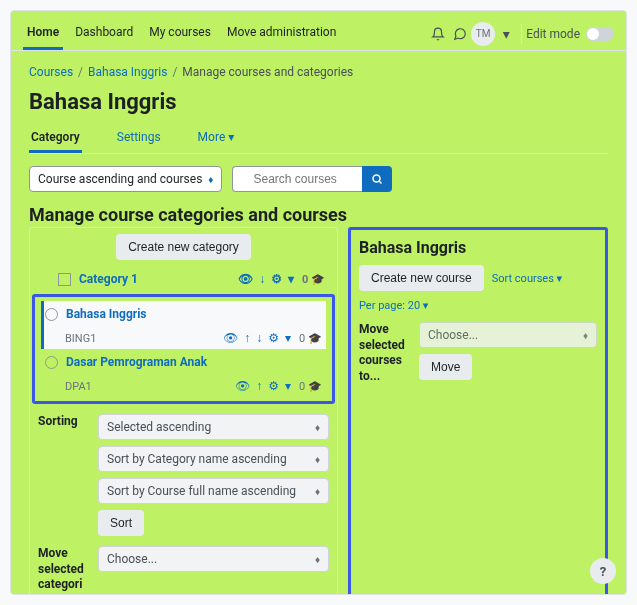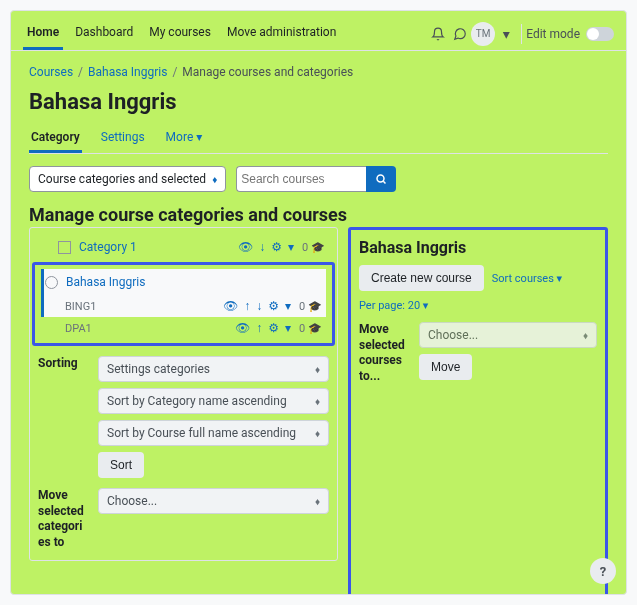--- a/index.html
+++ b/index.html
@@ -48,44 +48,44 @@
   .toggle {
     width:28px;height:14px;border-radius:7px;background:#ced4da;position:relative;cursor:pointer;
   }
   .toggle::after{content:"";position:absolute;width:12px;height:12px;border-radius:50%;background:#fff;top:1px;left:1px;}
   .divider-v { width:1px;height:20px;background:#dee2e6;margin:0 4px; }
   .content { padding: 8px 18px; }
   .breadcrumb { font-size:12px;color:#0f6cbf;margin:6px 0 10px; }
   .breadcrumb .sep{color:#6a737b;margin:0 2px;}
   .breadcrumb .cur{color:#495057;}
   h1.page-title { font-size:22px;font-weight:700;margin-bottom:10px; }
-  .tabs { display:flex;gap:17px;border-bottom:1px solid #dee2e6;margin-bottom:12px; }
+  .tabs { display:flex;gap:33px;border-bottom:1px solid #dee2e6;margin-bottom:12px; }
   .tab { padding:6px 2px;font-size:12px;color:#0f6cbf;cursor:pointer;border-bottom:3px solid transparent; }
   .tab.active{color:#1d2125;border-bottom-color:#0f6cbf;font-weight:600;}
   .filter-row{display:flex;gap:10px;margin-bottom:12px;}
   .select-like, .input-like{
     border:1px solid #8f959e;border-radius:4px;padding:5px 8px;font-size:12px;
     background:#fff;display:flex;align-items:center;gap:6px;
   }
   .select-caret{color:#0f6cbf;font-size:10px;}
   .search-group{display:flex;}
-  .search-input{border:1px solid #8f959e;border-right:none;border-radius:4px 0 0 4px;padding:5px 4px;font-size:12px;width:130px;}
+  .search-input{border:1px solid #8f959e;border-right:none;border-radius:4px 0 0 4px;padding:5px 20px;font-size:12px;width:130px;}
   .search-btn{background:#0f6cbf;border:none;border-radius:0 4px 4px 0;width:30px;display:flex;align-items:center;justify-content:center;color:#fff;cursor:pointer;}
   h2.section-title{font-size:18px;font-weight:700;margin:6px 0 2px;}
   .two-col{display:flex;gap:10px;align-items:flex-start;}
   .col-left{flex:1;border:1px solid #dee2e6;border-radius:3px;padding:6px 8px 10px;}
   .col-right{width:260px;border:3px solid #3a57e8;border-radius:3px;padding:6px 8px 10px;min-height:380px;position:relative;}
   .panel-title{font-size:16px;font-weight:700;margin:2px 0 8px;}
   .btn{
     background:#e9ecef;border:none;border-radius:4px;padding:6px 12px;font-size:12px;
     color:#1d2125;cursor:pointer;
   }
   .btn-row-center{text-align:center;margin-bottom:6px;}
   .cat-list{}
-  .cat-row{display:flex;align-items:center;gap:8px;padding:6px 4px;font-size:12px;border-top:1px solid #f1f3f5;}
+  .cat-row{display:flex;align-items:center;gap:8px;padding:6px 4px;font-size:12px;border-top:1px solid #f1f3f5;font-weight:bold;}
   .cat-row:first-child{border-top:none;}
   .radio{width:13px;height:13px;border:1px solid #8f959e;border-radius:50%;flex-shrink:0;}
   .ckbox{width:13px;height:13px;border:1px solid #8f959e;flex-shrink:0;}
   .cat-name{color:#0f6cbf;cursor:pointer;flex:1;}
   .action-icons{display:flex;gap:6px;}
   .aicon{color:#0f6cbf;font-size:12px;cursor:pointer;}
   .count{display:flex;align-items:center;gap:3px;color:#6a737b;font-size:11px;}
   .highlight-box{border:3px solid #3a57e8;border-radius:3px;margin:2px -6px;padding:4px 6px;}
   .sub-row{display:flex;align-items:center;gap:8px;padding:4px 4px 4px 24px;font-size:12px;}
   .short{color:#6a737b;font-size:11px;}
@@ -156,39 +156,42 @@
     <h1 class="page-title">Bahasa Inggris</h1>
 
     <div class="tabs">
       <div class="tab active">Category</div>
       <div class="tab">Settings</div>
       <div class="tab"><span>More</span> <span>▾</span></div>
     </div>
 
     <div class="filter-row">
       <div class="select-like">
-        <span>Course categories and selected</span>
+        <span>Course ascending and courses</span>
         <span class="select-caret">♦</span>
       </div>
       <div class="search-group">
         <input class="search-input" placeholder="Search courses" style="">
         <button class="search-btn">
           <svg width="12" height="12" viewBox="0 0 24 24" fill="none" stroke="currentColor" stroke-width="3">
               <circle cx="11" cy="11" r="7"></circle>
               <line x1="21" y1="21" x2="16.65" y2="16.65"></line>
             </svg>
         </button>
       </div>
     </div>
 
     <h2 class="section-title">Manage course categories and courses</h2>
 
     <div class="two-col">
 
       <div class="col-left">
+        <div class="btn-row-center">
+          <button class="btn">Create new category</button>
+        </div>
 
         <div class="cat-list">
 
           <div class="cat-row" style="padding-left:20px;">
             <div class="ckbox"></div>
             <span class="cat-name">Category 1</span>
             <div class="action-icons">
               <span class="aicon">👁</span>
               <span class="aicon">↓</span>
               <span class="aicon">⚙</span>
@@ -219,20 +222,24 @@
                   <span class="aicon">▾</span>
                 </div>
                 <div class="count">
                   <span>0</span>
                     <span>🎓</span>
                 </div>
               </div>
             </div>
 
             <div>
+              <div class="cat-row" style="border:none;">
+                <div class="radio"></div>
+                <span class="cat-name">Dasar Pemrograman Anak</span>
+              </div>
               <div class="sub-row">
                 <span class="short">DPA1</span>
                 <div style="flex:1"></div>
                 <div class="action-icons">
                   <span class="aicon">👁</span>
                   <span class="aicon">↑</span>
                   <span class="aicon">⚙</span>
                   <span class="aicon">▾</span>
                 </div>
                 <div class="count">
@@ -242,21 +249,21 @@
               </div>
             </div>
 
           </div>
         </div>
 
         <div class="form-row">
           <div class="form-label">Sorting</div>
           <div class="form-body">
             <div class="sel">
-              <span>Settings categories</span>
+              <span>Selected ascending</span>
                 <span class="sel-caret">♦</span>
             </div>
             <div class="sel">
               <span>Sort by Category name ascending</span>
                 <span class="sel-caret">♦</span>
             </div>
             <div class="sel">
               <span>Sort by Course full name ascending</span>
                 <span class="sel-caret">♦</span>
             </div>

